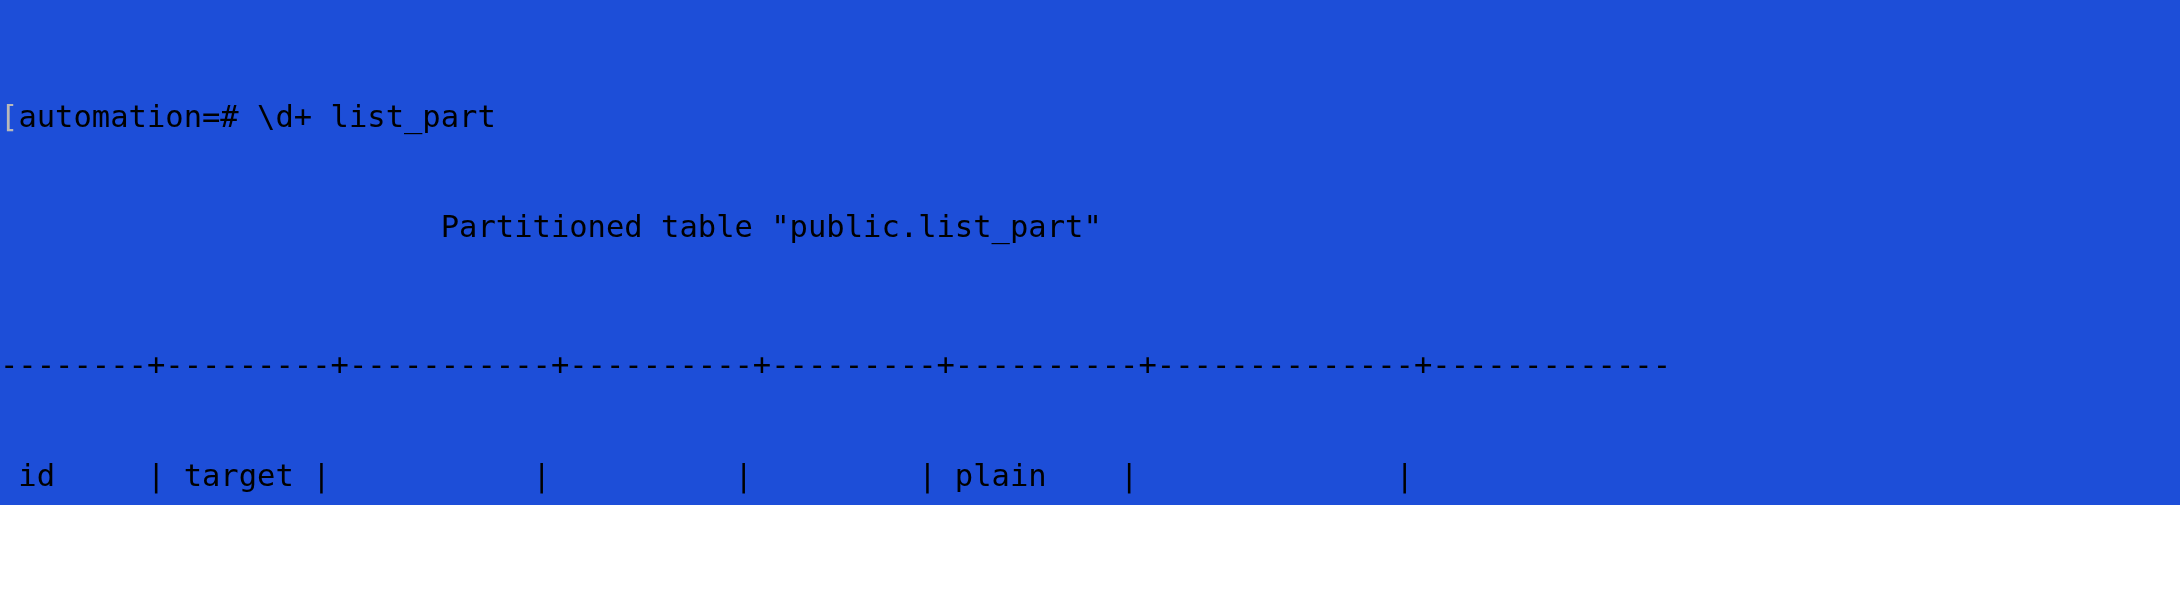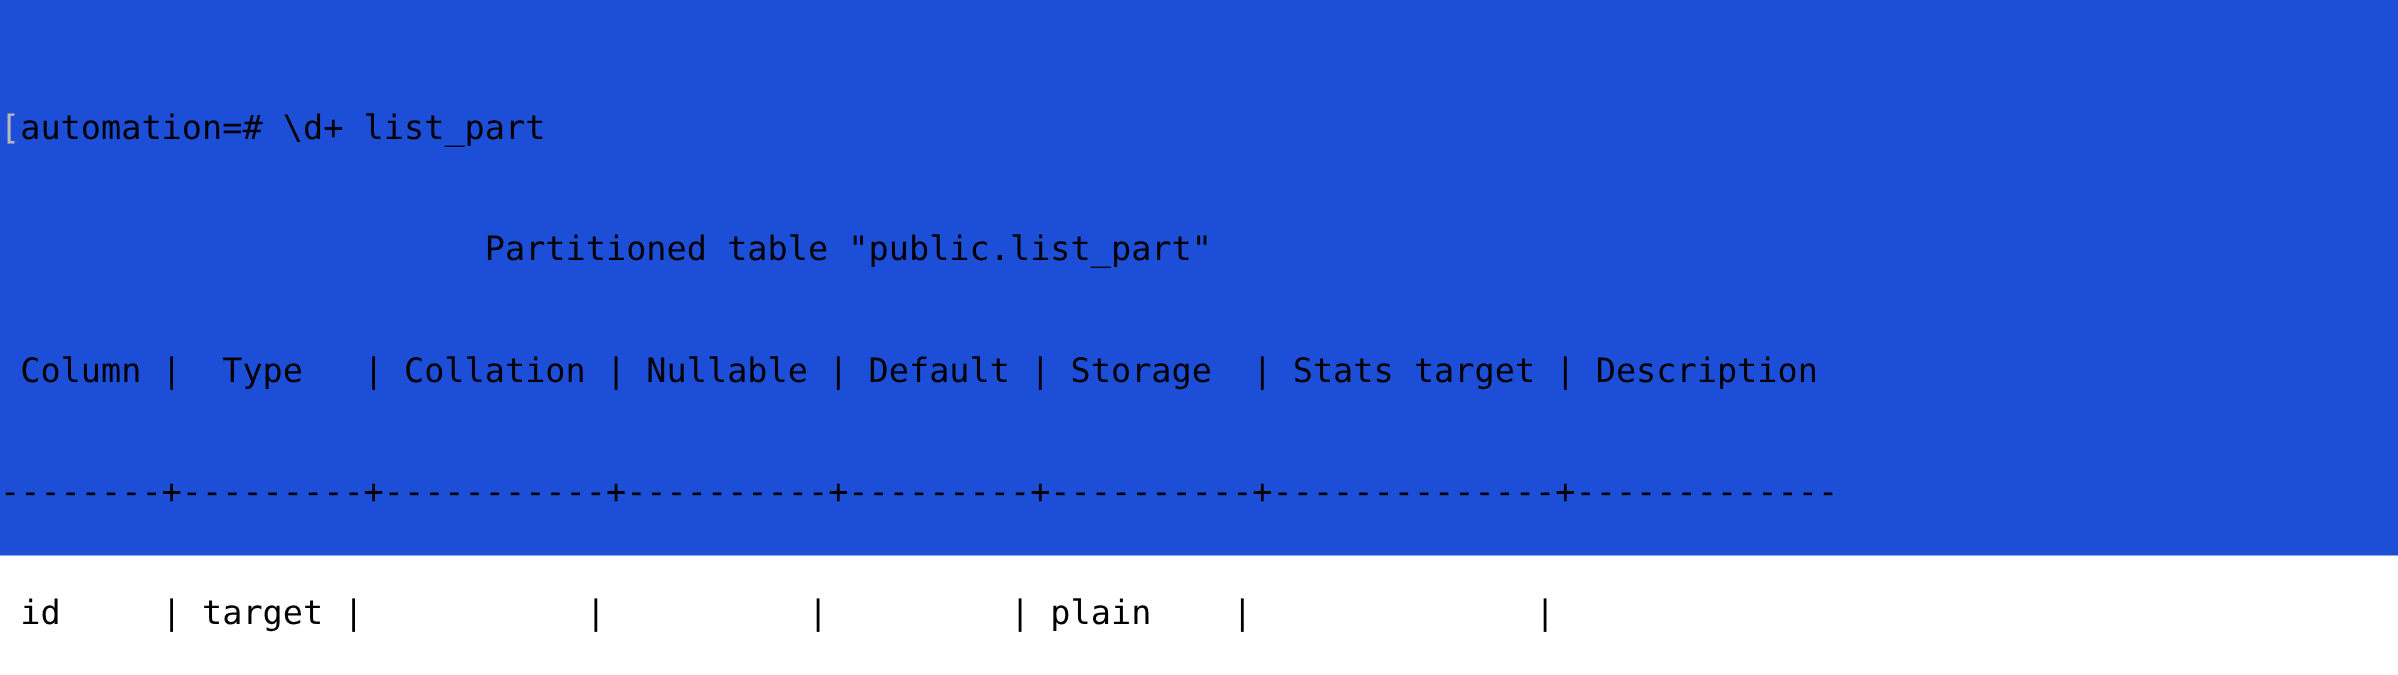--- a/index.html
+++ b/index.html
@@ -49,21 +49,20 @@
 </head>
 <body>
 
 <div id="terminal">
   <div class="screen">
 
     <span class="line"><span class="edge-glyph">[</span><span>automation=# \d+ list_part</span></span>
 
     <span class="line">                        Partitioned table "public.list_part"</span>
 
-    <span class="line"> Column |  Type   | Collation | Nullable | Default | Storage  | Stats target | Description </span>
 
     <span class="line">--------+---------+-----------+----------+---------+----------+--------------+-------------</span>
 
     <span class="line"> id     | target |           |          |         | plain    |              | </span>
     
     
 
     
 
     

